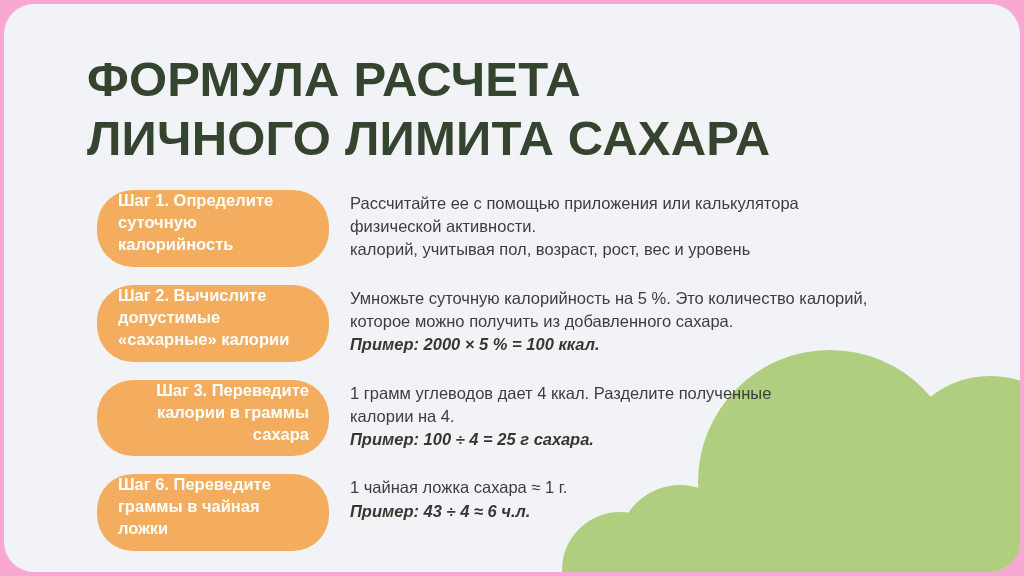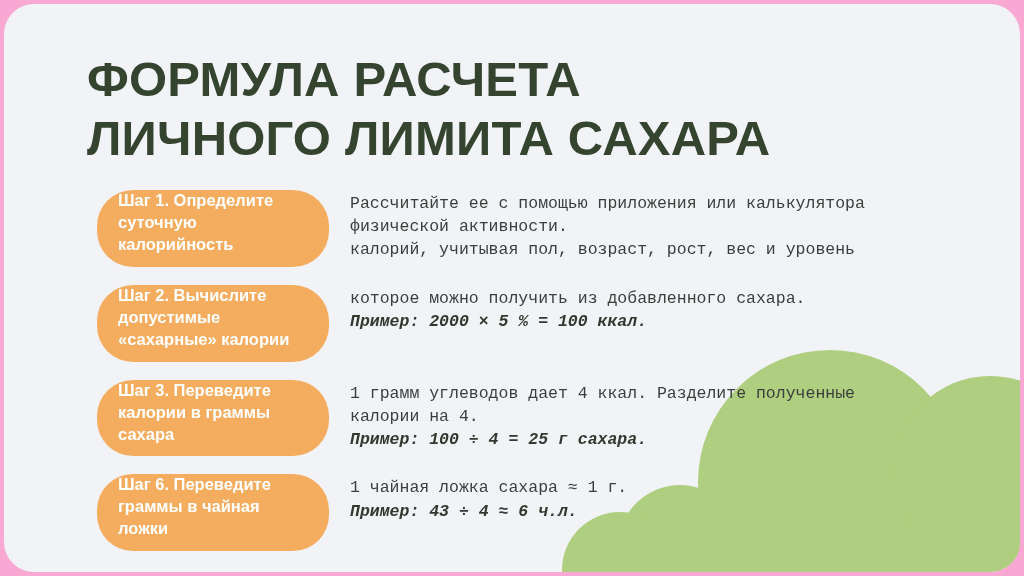--- a/index.html
+++ b/index.html
@@ -64,31 +64,30 @@
     width:232px;
     min-height:70px;
     background:#f4ad5f;
     border-radius:36px;
     color:#ffffff;
     font-size:16.5px;
     font-weight:bold;
     line-height:1.33;
     padding:0 20px 11px 21px;
   }
-  .badge-r3 { min-height:76px; }
+  .badge-r3 { min-height:76px;text-align:right; }
   .badge-r4 { min-height:70px; }
 
   .body {
     flex:1 1 auto;
     padding-left:21px;
     padding-top:2px;
     color:#3b3f3c;
     font-size:16.5px;
     line-height:1.40;
-    font-family:Liberation Mono, monospace;
   }
   .body .ln { display:block; white-space:nowrap; }
   .body .ex { font-style:italic; font-weight:bold; color:#33392f; }
 </style>
 </head>
 <body>
 
 <div class="slide">
   <div class="card">
 
@@ -124,20 +123,21 @@
         </div>
       </div>
 
       <div class="step-row">
         <div class="badge">
           <span class="ln">Шаг 2. Вычислите</span>
           <span class="ln">допустимые</span>
           <span class="ln">«сахарные» калории</span>
         </div>
         <div class="body">
+          <span class="ln">Умножьте суточную калорийность на 5 %. Это количество калорий,</span>
           <span class="ln">которое можно получить из добавленного сахара.</span>
           <span class="ln ex">Пример: 2000 × 5 % = 100 ккал.</span>
         </div>
       </div>
 
       <div class="step-row">
         <div class="badge badge-r3">
           <span class="ln">Шаг 3. Переведите</span>
           <span class="ln">калории в граммы</span>
           <span class="ln">сахара</span>

